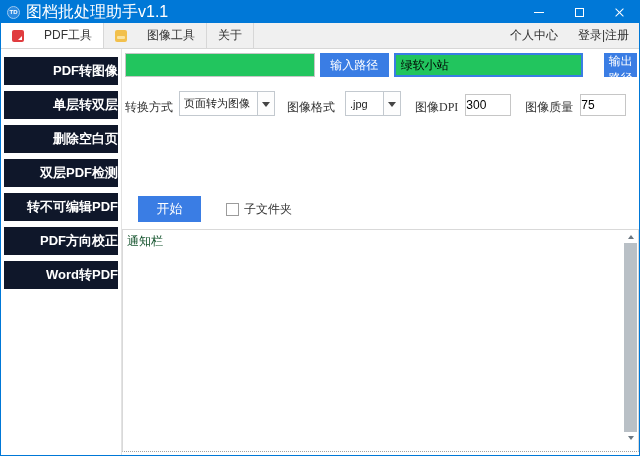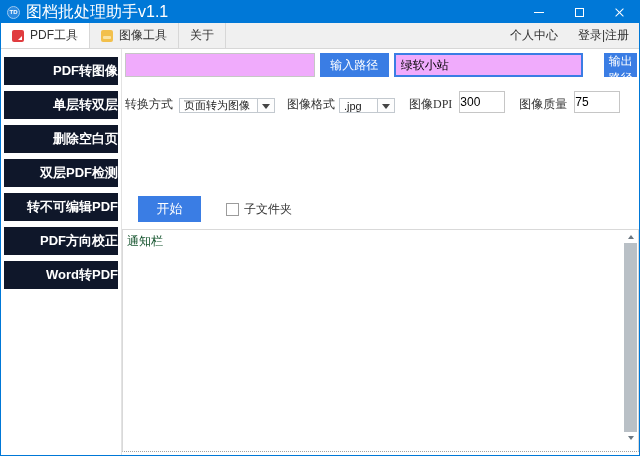--- a/index.html
+++ b/index.html
@@ -43,21 +43,21 @@
   .glyph-close::before { transform: rotate(45deg); }
   .glyph-close::after { transform: rotate(-45deg); }
 
   
   .tabbar {
     height: 26px; flex: 0 0 26px;
     background: #f0f0f0; border-bottom: 1px solid #d7d7d7;
     display: flex; align-items: stretch;
   }
   .tab {
-    display: flex; align-items: center; gap: 6px;
+    display: flex; align-items: center; gap: 20px;
     padding: 0 11px; font-size: 12px; color: #333;
     border-right: 1px solid #d7d7d7; cursor: default;
   }
   .tab.active { background: #fff; }
   .icon-pdf {
     width: 12px; height: 12px; border-radius: 2px;
     background: #e03c3f; position: relative; flex: 0 0 12px;
   }
   .icon-pdf::after {
     content: ""; position: absolute; right: 2px; bottom: 2px;
@@ -97,21 +97,21 @@
   }
 
   .main { flex: 1 1 auto; position: relative; background: #fff; }
 
   
   .row-paths {
     position: absolute; top: 4px; left: 3px; right: 2px;
     display: flex; align-items: center;
   }
   .path-input {
-    height: 24px; border: 1px solid #c6c6c6; background: #f0abfc;
+    height: 24px; border: 1px solid #c6c6c6; background: #22c55e;
     font-size: 12px; padding: 0 5px; outline: none;
     font-family: "Liberation Sans", "DejaVu Sans", sans-serif;
   }
   .path-input.in { width: 197px; }
   .path-input.out { width: 197px; border: 2px solid #3a7de4; margin-left: 5px; }
   .btn-blue {
     height: 24px; background: #3a7de4; border: none;
     color: #fff; font-size: 12px; cursor: default;
     font-family: "Liberation Sans", "DejaVu Sans", sans-serif;
   }
@@ -119,38 +119,38 @@
   .btn-outpath { width: 34px; margin-left: 21px; }
 
   
   .row-settings {
     position: absolute; top: 42px; left: 3px; right: 2px;
     display: flex; align-items: flex-end; font-size: 12px; color: #333;
     white-space: nowrap;
   }
   .combo {
     display: inline-flex; align-items: stretch;
-    height: 15px; border: 1px solid #c3c9cf; background: #fff;
+    height: 25px; border: 1px solid #c3c9cf; background: #fff;
   }
   .combo-text {
     display: flex; align-items: center; padding: 0 4px;
     font-size: 11px; color: #222; overflow: hidden;
   }
   .combo-arrow {
     width: 17px; border-left: 1px solid #c3c9cf;
     display: flex; align-items: center; justify-content: center;
     background: #fdfdfd;
   }
   .tri-down {
     width: 0; height: 0;
     border: 4px solid transparent; border-top: 5px solid #444;
     margin-top: 5px;
   }
   .combo-convert { width: 96px; margin-left: 6px; }
-  .combo-format  { width: 56px; margin-left: 4px; }
+  .combo-format  { width: 56px; margin-left: 10px; }
   .lbl-format  { margin-left: 12px; }
   .lbl-dpi     { margin-left: 14px; font-family: Liberation Serif, serif; }
   .lbl-quality { margin-left: 14px; }
   .num-input {
     width: 46px; height: 22px; margin-left: 7px;
     border: 1px solid #c6c6c6; font-size: 12px; padding: 0 0;
     outline: none;
     font-family: "Liberation Sans", "DejaVu Sans", sans-serif;
   }
 

